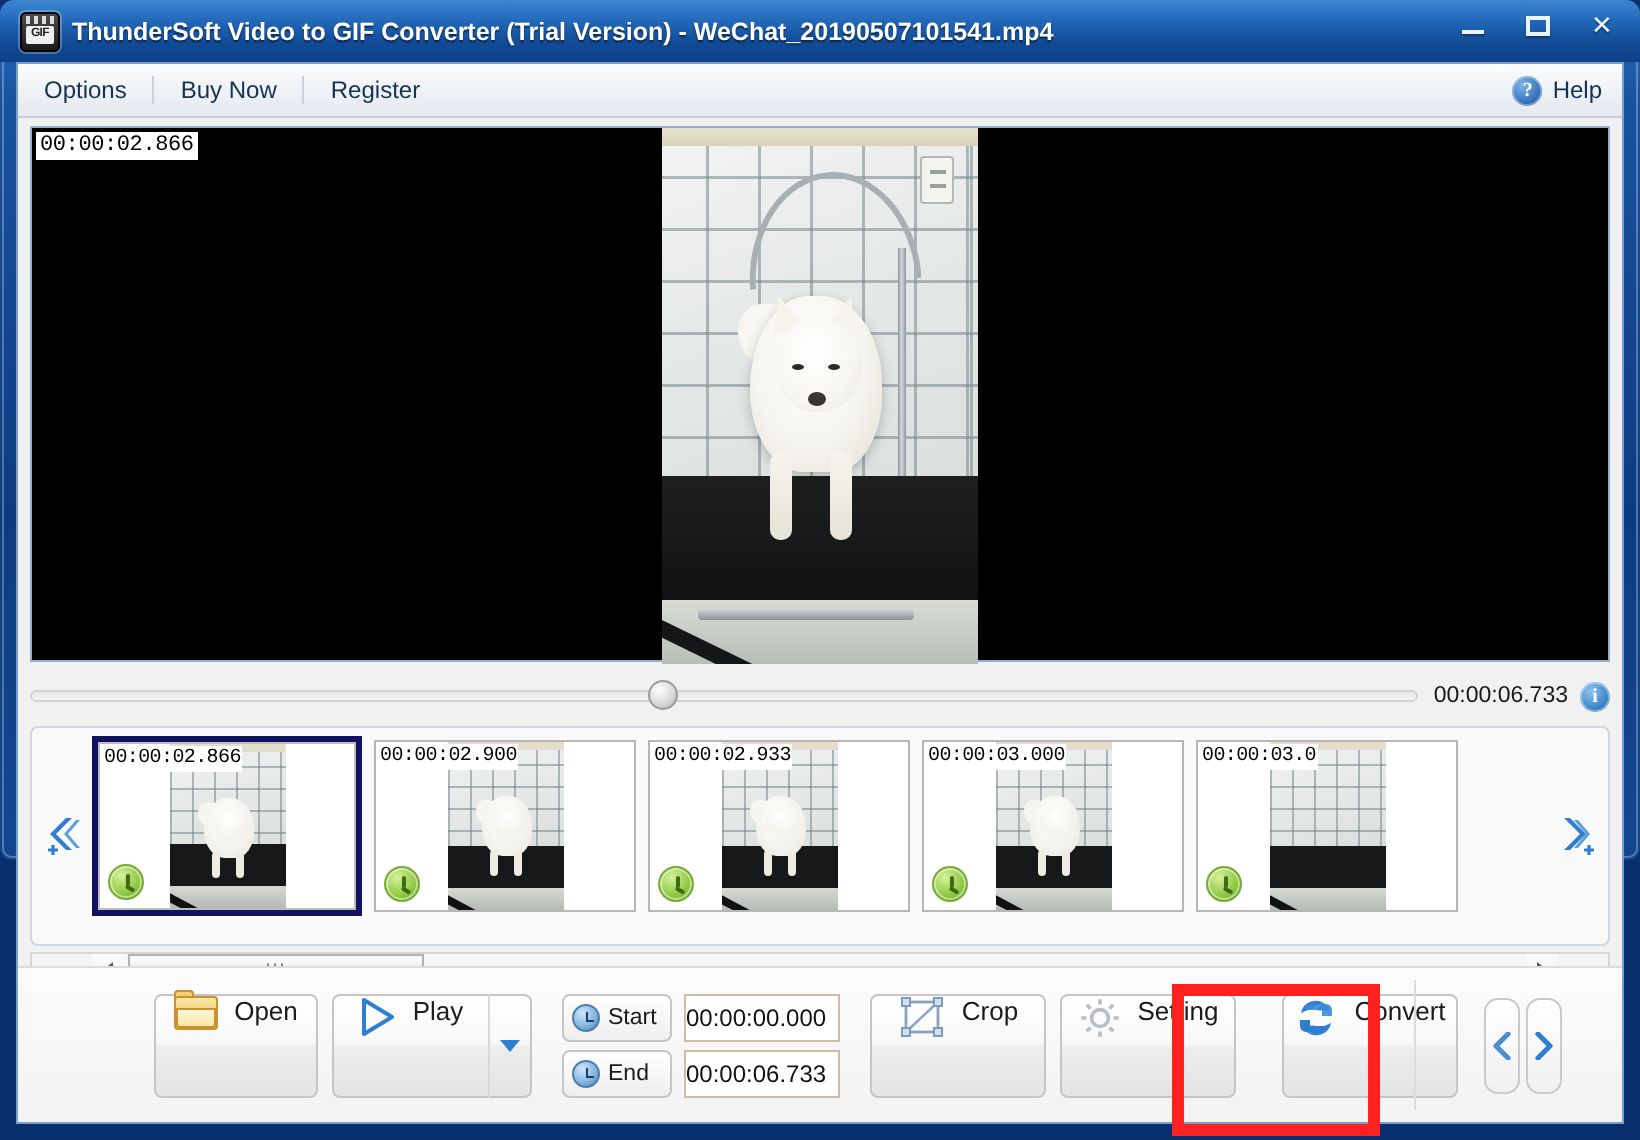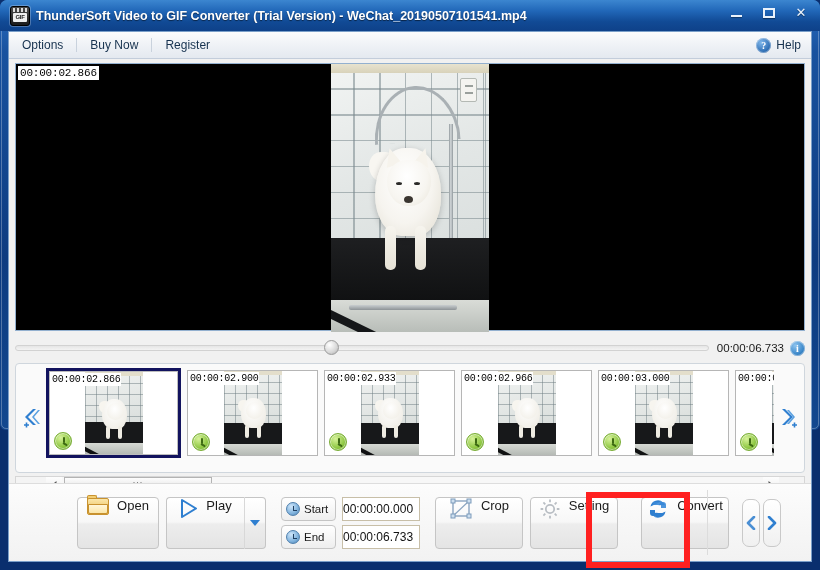--- a/index.html
+++ b/index.html
@@ -626,40 +626,20 @@
                   <div class="lg1"></div>
                     <div class="lg2"></div>
                     <div class="h"></div>
                 </div>
               </div>
               <div class="thumb-ts">00:00:02.933</div>
               <div class="clock-badge"></div>
             </div>
           </div>
 
-          <div class="thumb">
-            <div class="thumb-inner">
-              <div class="thumb-img">
-                <div class="tw-mini"></div>
-                  <div class="tw-top"></div>
-                  <div class="tw-dark"></div>
-                <div class="tw-floor"></div>
-                  <div class="tw-diag"></div>
-                <div class="tw-dog">
-                  <div class="tl"></div>
-                    <div class="b"></div>
-                  <div class="lg1"></div>
-                    <div class="lg2"></div>
-                    <div class="h"></div>
-                </div>
-              </div>
-              <div class="thumb-ts">00:00:02.966</div>
-              <div class="clock-badge"></div>
-            </div>
-          </div>
 
           <div class="thumb">
             <div class="thumb-inner">
               <div class="thumb-img">
                 <div class="tw-mini"></div>
                   <div class="tw-top"></div>
                   <div class="tw-dark"></div>
                 <div class="tw-floor"></div>
                   <div class="tw-diag"></div>
                 <div class="tw-dog">

